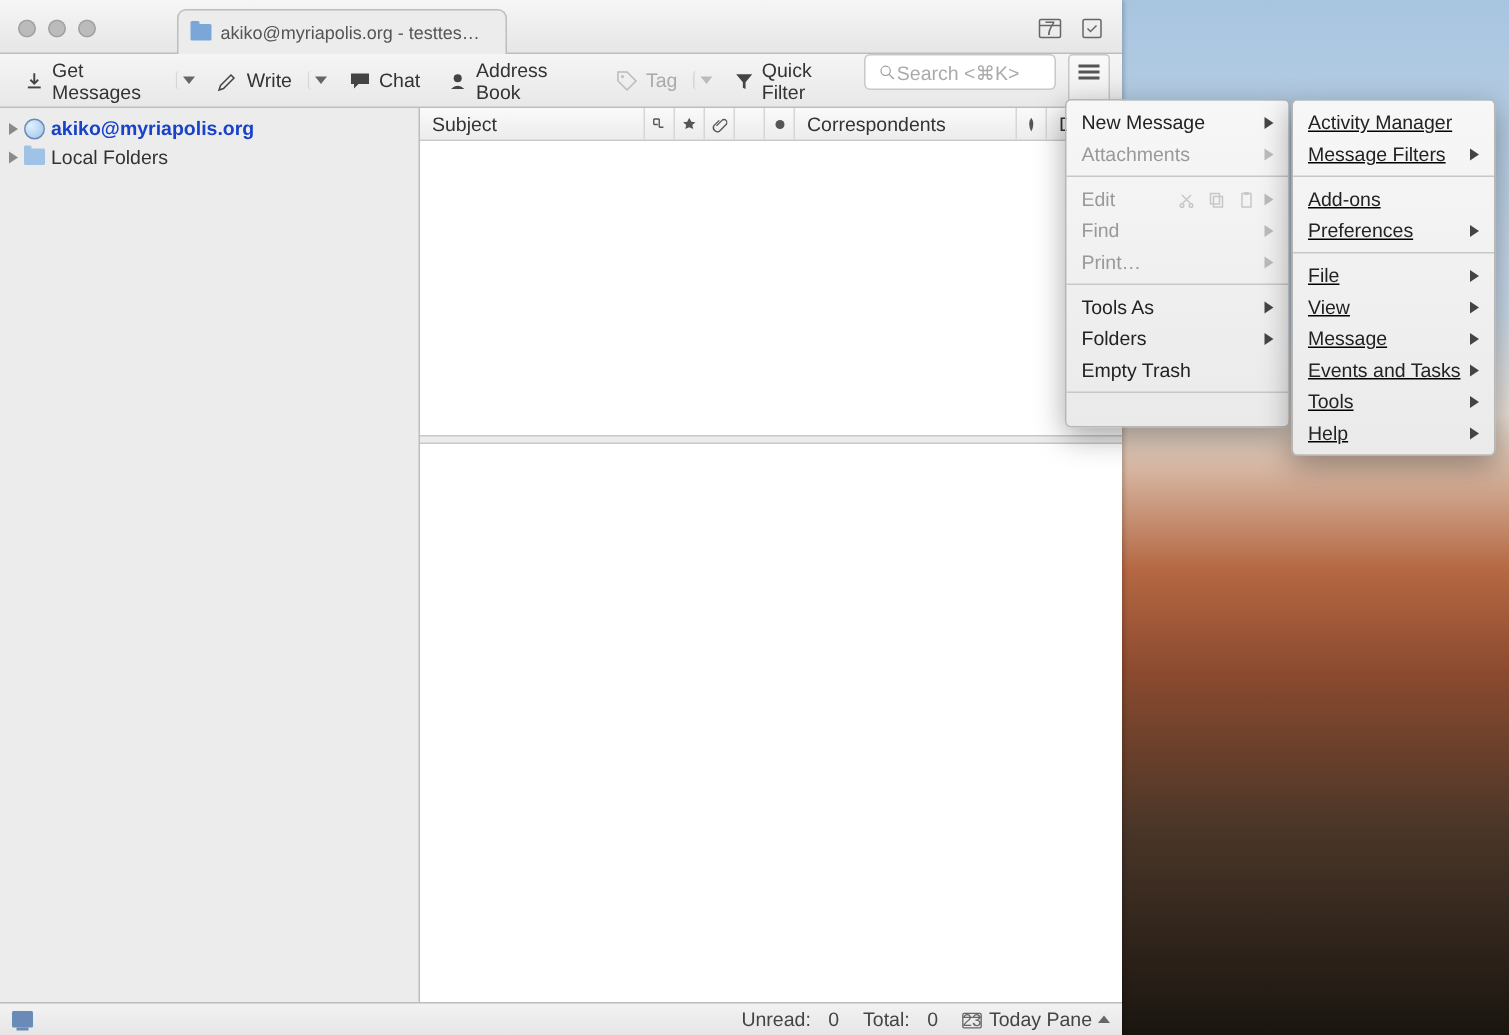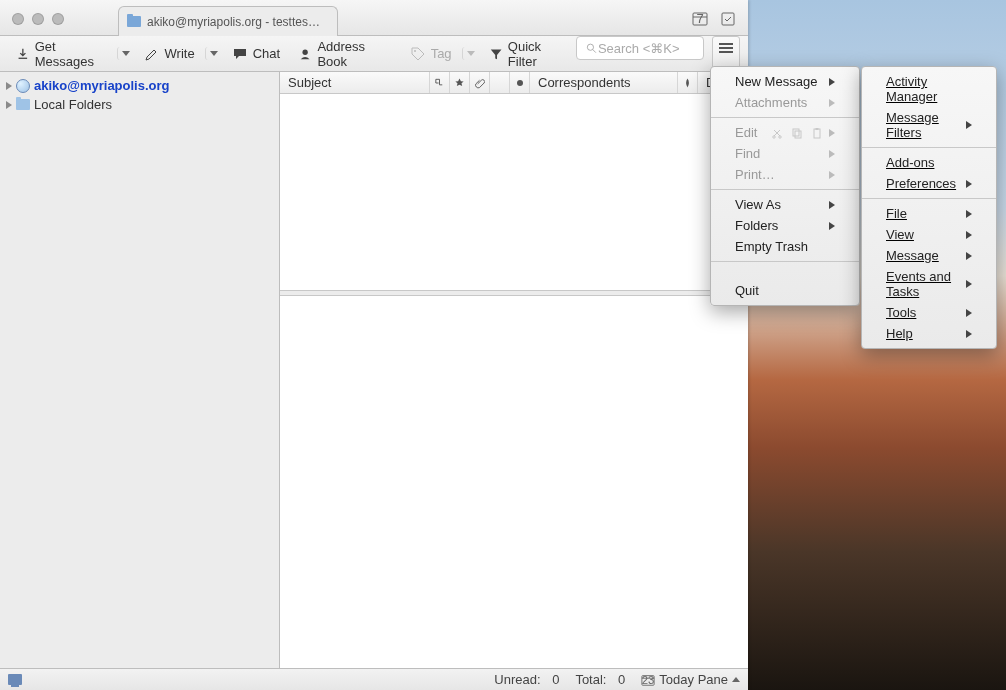--- a/index.html
+++ b/index.html
@@ -62,21 +62,21 @@
 
 .status-bar { height: 22px; background: linear-gradient(#f2f2f2,#e6e6e6); border-top: 1px solid #bdbdbd; display: flex; align-items: center; padding: 0 8px; font-size: 11px; color: #444; }
 .status-bar .spacer { flex: 1; }
 .status-item { margin-left: 16px; display: flex; align-items: center; gap: 4px; }
 .caret-up { width: 0; height: 0; border-left: 4px solid transparent; border-right: 4px solid transparent; border-bottom: 5px solid #666; }
 
 
 .menu-popup { position: absolute; top: 66px; background: linear-gradient(#f7f7f7,#eaeaea); border: 1px solid #b5b5b5; border-radius: 4px; box-shadow: 0 6px 20px rgba(0,0,0,0.35); padding: 4px 0; z-index: 10; }
 .menu-popup.primary { left: 710px; width: 150px; }
 .menu-popup.secondary { left: 861px; width: 136px; text-decoration: underline; }
-.menu-item { display: flex; align-items: center; padding: 3px 24px; font-size: 13px; color: #222; position: relative; }
+.menu-item { display: flex; align-items: center; padding: 3px 10px; font-size: 13px; color: #222; position: relative; }
 .menu-item.disabled { color: #999; }
 .menu-item .mi-label { flex: 1; }
 .menu-item .sub-ar { width: 0; height: 0; border-top: 4px solid transparent; border-bottom: 4px solid transparent; border-left: 6px solid #444; }
 .menu-item.disabled .sub-ar { border-left-color: #bbb; }
 .menu-sep { height: 1px; background: #c8c8c8; margin: 4px 0; }
 .edit-icons { display: flex; gap: 8px; opacity: 0.35; margin-right: 6px; }
 .edit-icons span { width: 12px; height: 12px; display: inline-block; }
 
 .online-icon { width: 14px; height: 11px; background: #6a8ab8; border-radius: 1px; display: inline-block; position: relative; }
 .online-icon::after { content: ""; position: absolute; bottom: -2px; left: 3px; width: 8px; height: 2px; background: #6a8ab8; }
@@ -309,35 +309,32 @@
   <div class="menu-item disabled">
       <span class="mi-label">Find</span>
       <span class="sub-ar"></span>
     </div>
   <div class="menu-item disabled">
       <span class="mi-label">Print…</span>
       <span class="sub-ar"></span>
     </div>
   <div class="menu-sep"></div>
   <div class="menu-item">
-      <span class="mi-label">View As</span>
+      <span class="mi-label">Tools As</span>
       <span class="sub-ar"></span>
     </div>
   <div class="menu-item">
       <span class="mi-label">Folders</span>
       <span class="sub-ar"></span>
     </div>
   <div class="menu-item">
       <span class="mi-label">Empty Trash</span>
     </div>
   <div class="menu-sep"></div>
   <div style="height:14px"></div>
-  <div class="menu-item">
-      <span class="mi-label">Quit</span>
-    </div>
 </div>
 
 <div class="menu-popup secondary">
   <div class="menu-item">
       <span class="mi-label">Activity Manager</span>
     </div>
   <div class="menu-item">
       <span class="mi-label">Message Filters</span>
       <span class="sub-ar"></span>
     </div>

